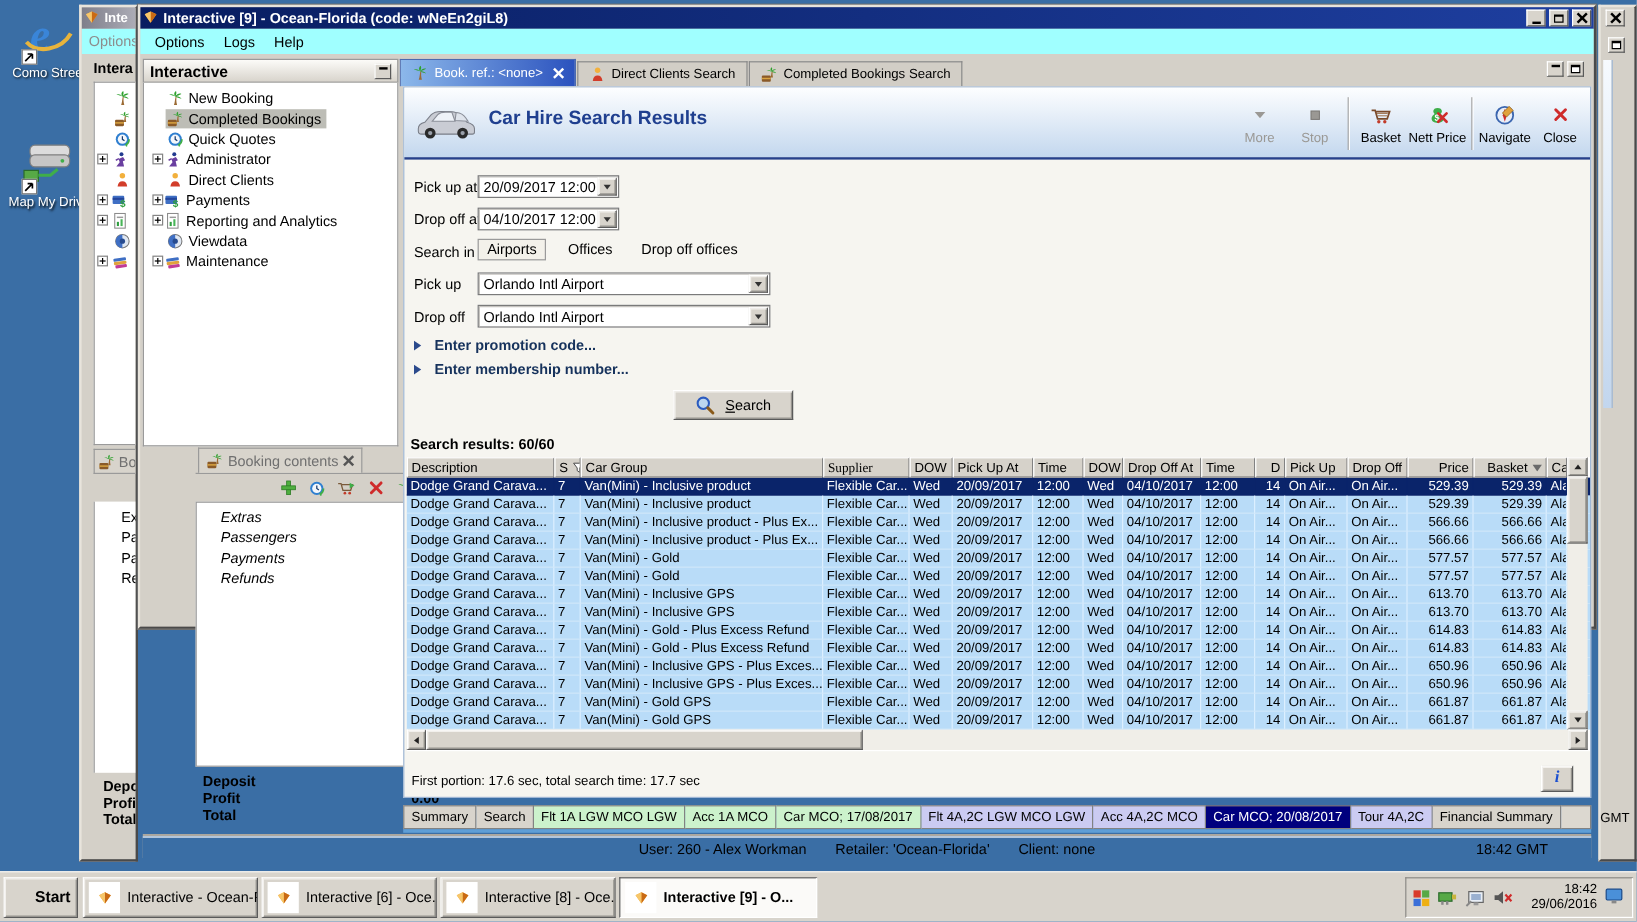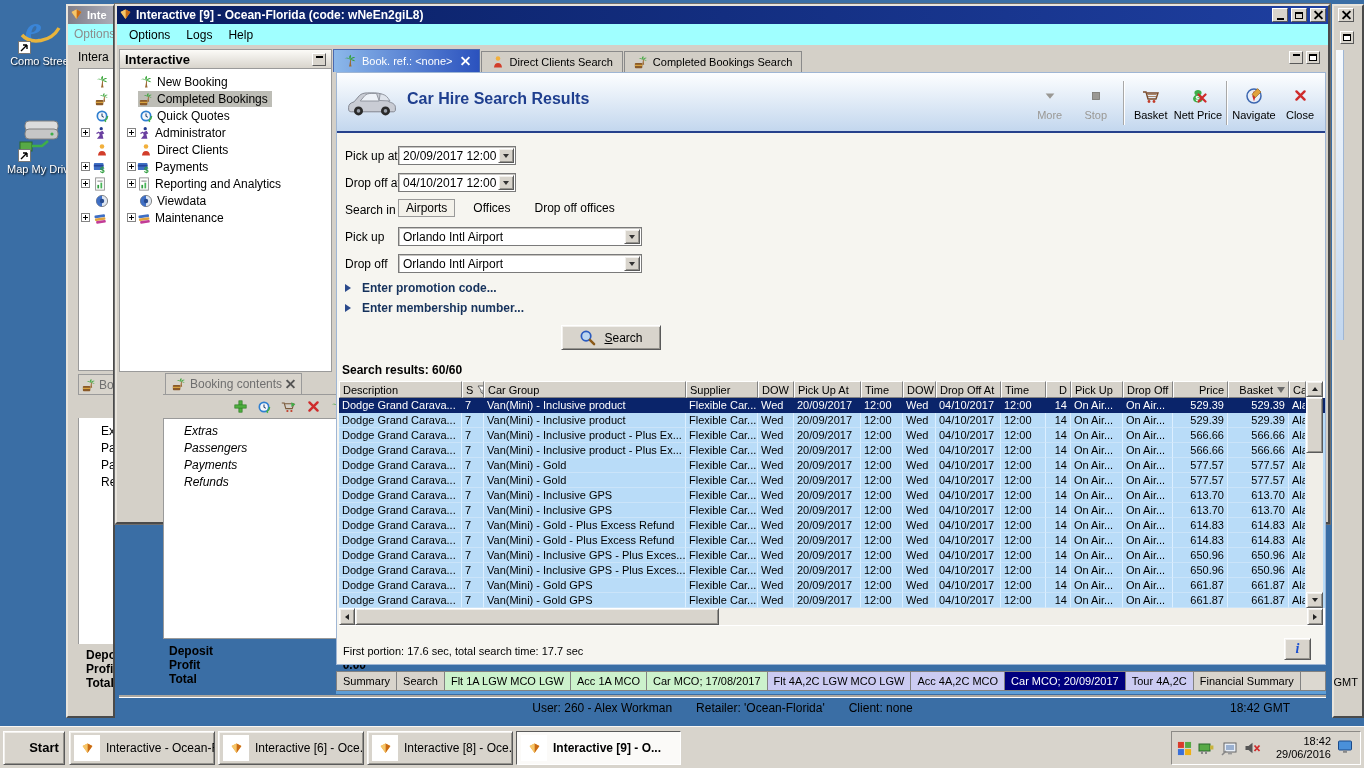--- a/index.html
+++ b/index.html
@@ -10,21 +10,21 @@
 
 .dicon{position:absolute;width:78px;text-align:center;color:#fff;}
 .d1{left:2px;top:8px;}.d2{left:2px;top:116px;}
 .dicon .ic{position:relative;width:46px;height:46px;margin:0 auto;}
 .dicon .lbl{font-size:11px;text-shadow:1px 1px 2px #000;margin-top:1px;white-space:nowrap;}
 .sc{position:absolute;left:0;bottom:0;width:13px;height:13px;background:#fff;border:1px solid #777;}
 
 .slw{position:absolute;left:66px;top:4px;width:49px;height:714px;background:#D4D0C8;border:2px solid;border-color:#E8E4DC #4A4A4A #4A4A4A #E8E4DC;overflow:hidden;}
 .slw-title{height:18px;background:linear-gradient(90deg,#7E7E8A,#ACACB6);display:flex;align-items:center;gap:3px;padding:0 2px;color:#fff;font-weight:bold;font-size:11px;white-space:nowrap;overflow:hidden;}
 .slw-menu{height:21px;background:#A0FFFF;color:#8d8d8d;padding:3px 0 0 6px;}
-.slw-phdr{position:absolute;top:44px;left:10px;right:0;height:17px;font-weight:normal;overflow:hidden;white-space:nowrap;}
+.slw-phdr{position:absolute;top:44px;left:10px;right:0;height:17px;font-weight:bold;overflow:hidden;white-space:nowrap;}
 .slw-tree{position:absolute;top:62px;left:10px;right:0;height:303px;background:#fff;border:1px solid #9a9a9a;border-right:none;overflow:hidden;padding-top:4px;}
 .srow{height:17px;display:flex;align-items:center;gap:3px;padding-left:2px;}
 .plusbox{width:9px;height:9px;border:1px solid #848484;background:#fff;position:relative;flex:none;}
 .plusbox::before{content:"";position:absolute;left:1px;top:3px;width:5px;height:1px;background:#000;}
 .plusbox::after{content:"";position:absolute;left:3px;top:1px;width:1px;height:5px;background:#000;}
 .spacer9{width:11px;flex:none;}
 .i14{width:14px;height:14px;flex:none;}
 .i16{width:16px;height:16px;flex:none;}
 .i18{width:18px;height:18px;flex:none;}
 .slw-tab{position:absolute;top:368px;left:10px;right:0;height:21px;background:#D8D4CC;border:1px solid #9a9a9a;border-right:none;display:flex;align-items:center;gap:3px;padding-left:3px;color:#707070;overflow:hidden;}
@@ -767,21 +767,21 @@
                   <span>S</span>
                   <span style="margin-left: 2px;">
                     <svg width="10" height="10" viewBox="0 0 10 10">
                       <path d="M1 1h8L6 5v3.6L4 7.2V5z" fill="#fff" stroke="#444" stroke-width=".8"></path>
                     </svg>
                   </span>
                 </span>
                 <span class="th" style="width: 202px;">
                   <span>Car Group</span>
                 </span>
-                <span class="th" style="width: 72px;">
+                <span class="th" style="width: 72px; font-family: Liberation Serif, serif;">
                   <span>Supplier</span>
                 </span>
                 <span class="th" style="width: 36px;">
                   <span>DOW</span>
                 </span>
                 <span class="th" style="width: 67px;">
                   <span>Pick Up At</span>
                 </span>
                 <span class="th" style="width: 42px;">
                   <span>Time</span>
@@ -1099,21 +1099,21 @@
       </div>
 
       <div class="btabs" id="btabs">
           <span class="btab bt-gray">Summary</span>
           <span class="btab bt-gray">Search</span>
           <span class="btab bt-green">Flt 1A LGW MCO LGW</span>
           <span class="btab bt-green">Acc 1A MCO</span>
           <span class="btab bt-green">Car MCO; 17/08/2017</span>
           <span class="btab bt-blue">Flt 4A,2C LGW MCO LGW</span>
           <span class="btab bt-blue">Acc 4A,2C MCO</span>
-          <span class="btab bt-sel">Car MCO; 20/09/2017</span>
+          <span class="btab bt-sel">Car MCO; 20/08/2017</span>
           <span class="btab bt-blue">Tour 4A,2C</span>
           <span class="btab bt-gray">Financial Summary</span>
           <span class="bt-fill"></span>
         </div>
       <div class="blueline"></div>
       <div class="sbar">
         <span>User: 260 - Alex Workman</span>
         <span>Retailer: 'Ocean-Florida'</span>
         <span>Client: none</span>
         <span class="sb-time">18:42 GMT</span>

